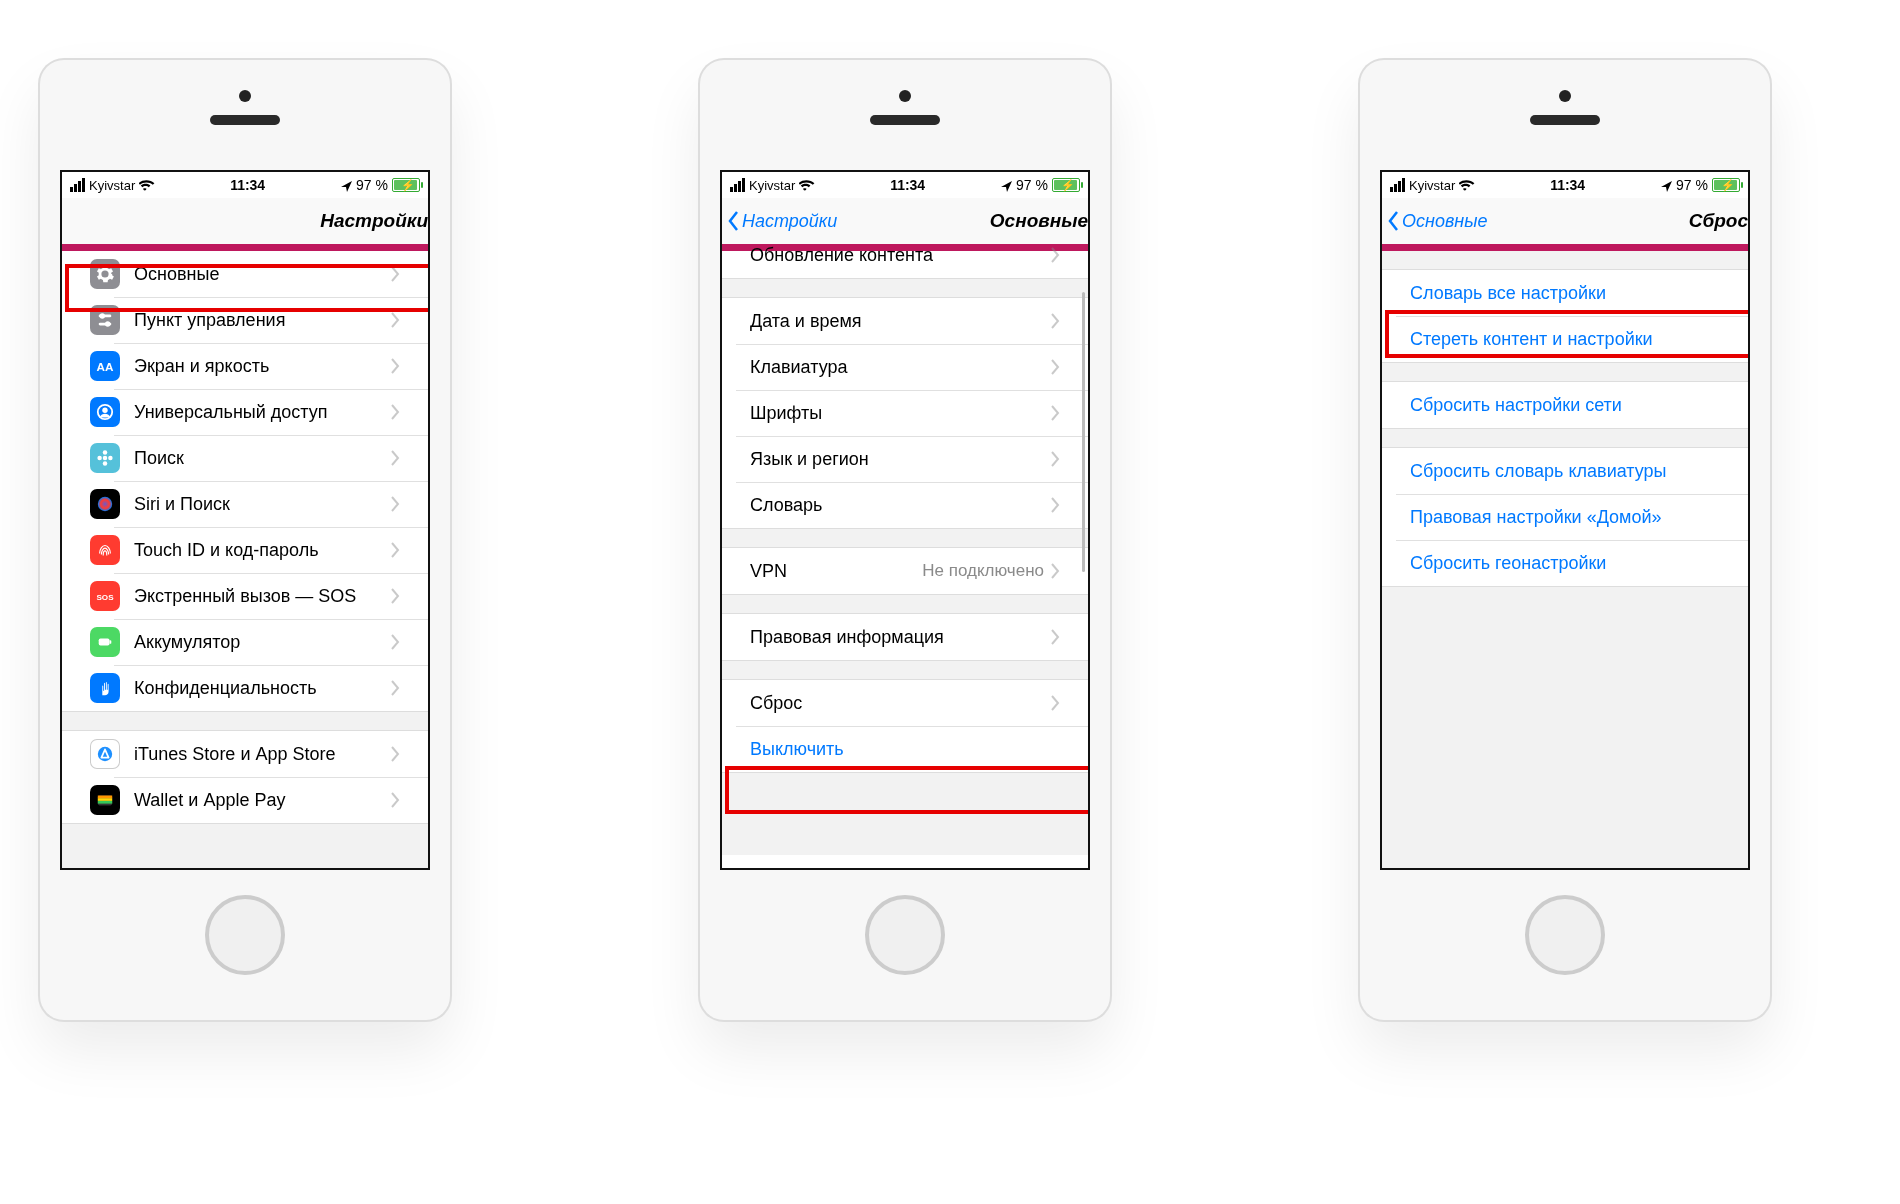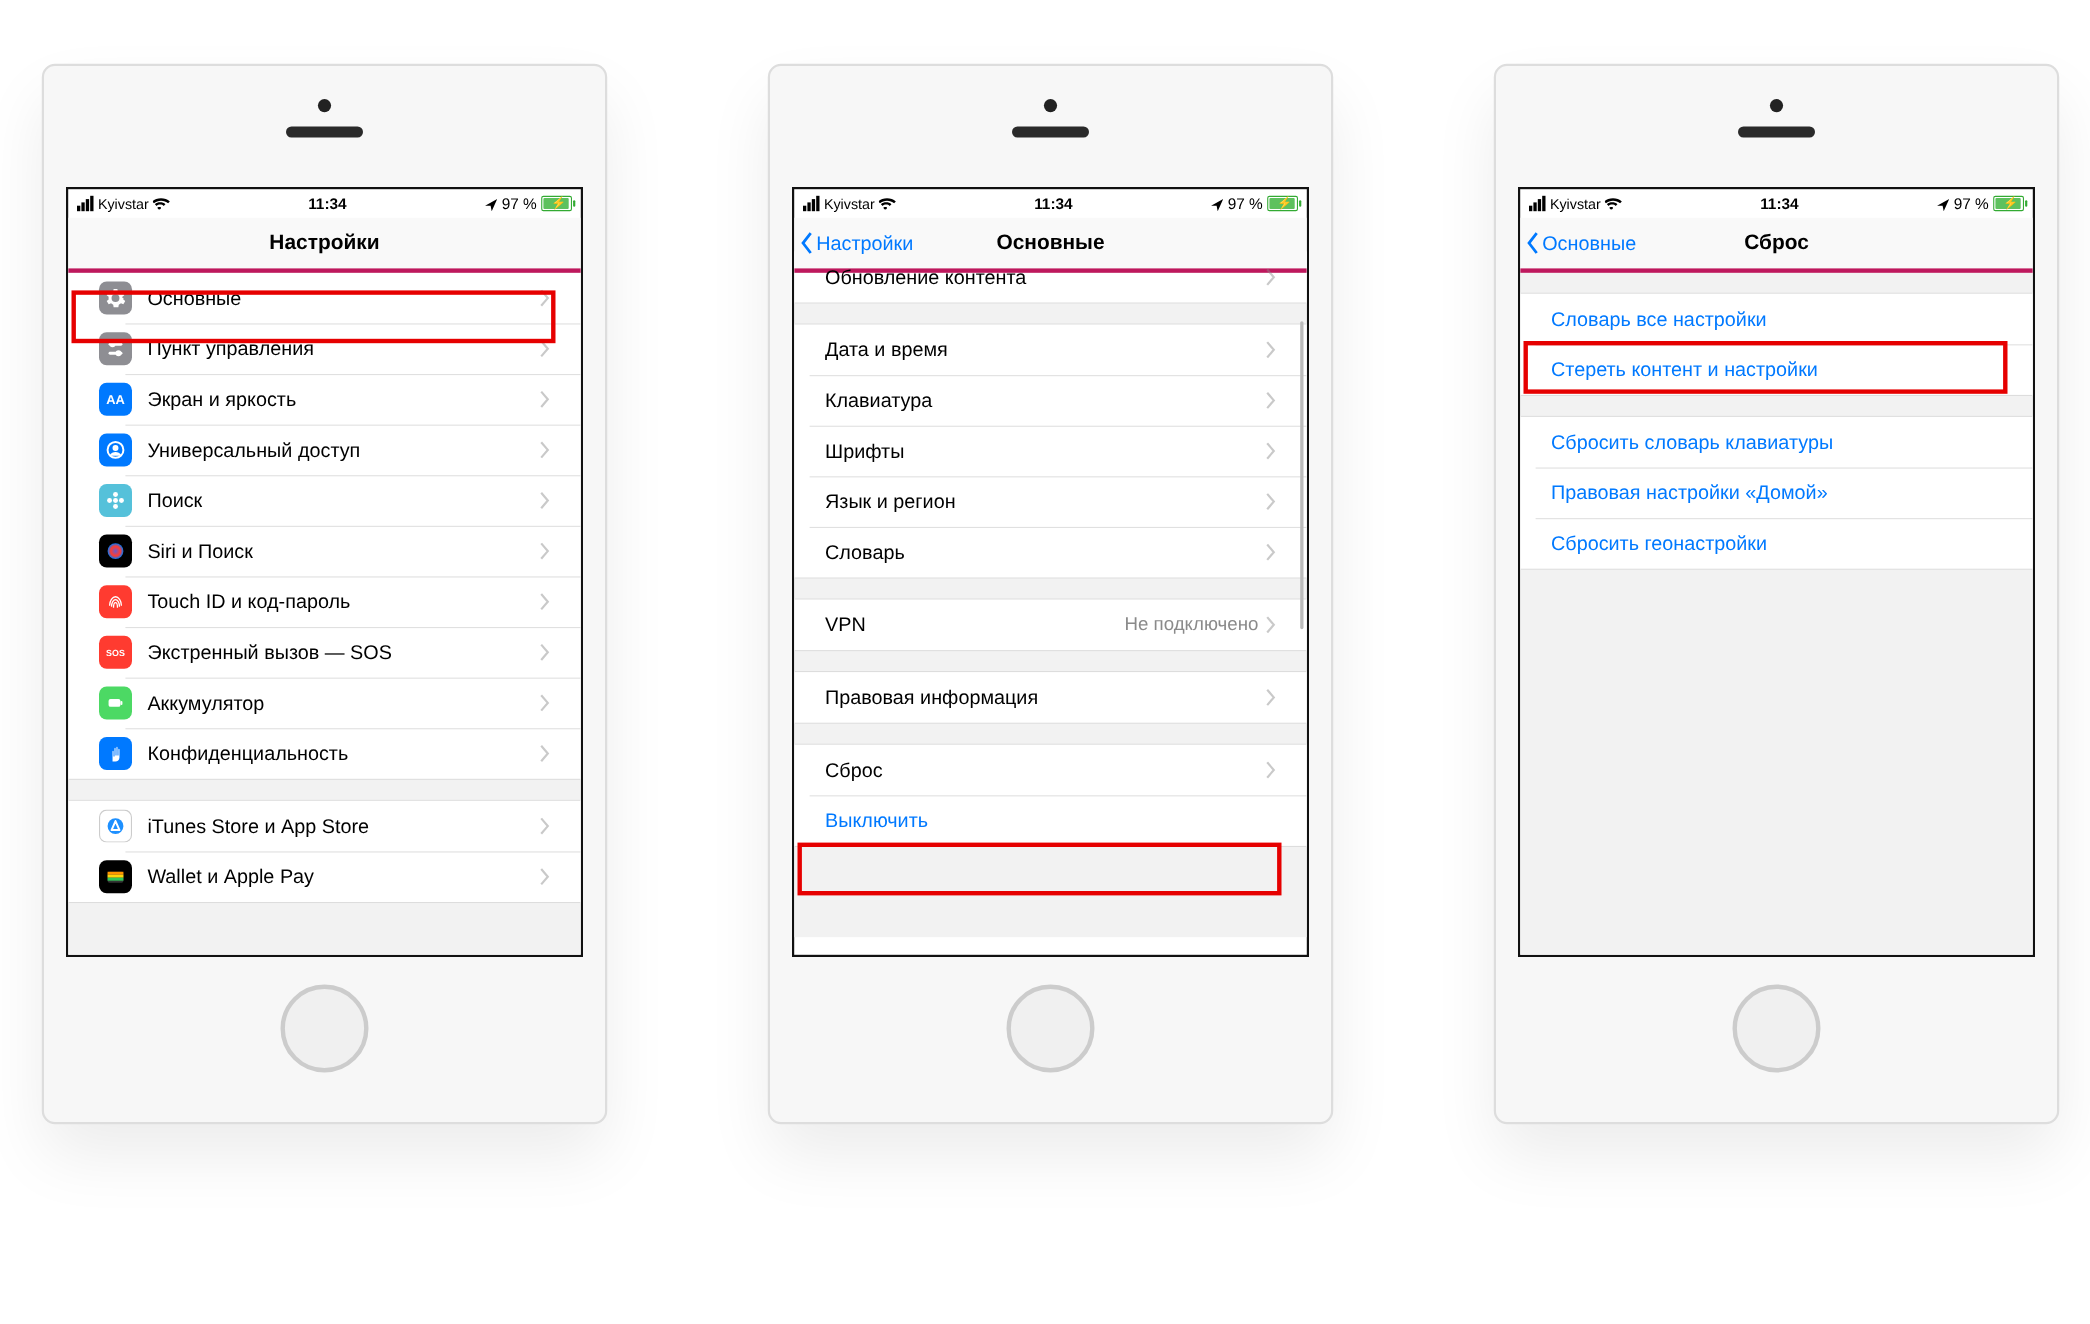--- a/index.html
+++ b/index.html
@@ -1,17 +1,17 @@
 <!DOCTYPE html>
 <html><head>
 <meta charset="utf-8">
 <style>
   html,body{margin:0;padding:0;background:#fff;font-family:-apple-system,Helvetica,Arial,sans-serif;}
   .stage{width:1900px;height:1204px;position:relative;background:#fff;}
-  .phone{position:absolute;width:510px;height:960px;border-radius:10px;background:#f7f7f7;
+  .phone{position:absolute;width:410px;height:960px;border-radius:24px;background:#f7f7f7;
     box-shadow:0 0 0 2px #ddd, 0 30px 60px rgba(0,0,0,.08);top:60px;}
   .phone.p1{left:40px;}
   .phone.p2{left:700px;}
   .phone.p3{left:1360px;}
   .bezel-top{height:110px;position:relative;}
   .camera{width:12px;height:12px;border-radius:50%;background:#222;position:absolute;top:30px;left:50%;transform:translateX(-50%);}
   .speaker{width:70px;height:10px;border-radius:5px;background:#2a2a2a;position:absolute;top:55px;left:50%;transform:translateX(-50%);}
   .screen{margin:0 20px;height:700px;background:#fff;border:2px solid #111;box-sizing:border-box;overflow:hidden;position:relative;}
   .home{width:72px;height:72px;border-radius:50%;border:4px solid #ccc;position:absolute;bottom:45px;left:50%;transform:translateX(-50%);background:#f0f0f0;}
   
@@ -21,21 +21,21 @@
   .sig{display:flex;align-items:flex-end;gap:1px;}
   .sig span{width:3px;background:#000;display:inline-block;}
   .sig span:nth-child(1){height:5px}.sig span:nth-child(2){height:8px}.sig span:nth-child(3){height:11px}.sig span:nth-child(4){height:14px}
   .wifi{width:16px;height:12px;display:inline-block;}
   .locarrow{width:12px;height:12px;display:inline-block;}
   .batt{width:26px;height:12px;border:1px solid #3a3;border-radius:2px;position:relative;display:inline-block;}
   .batt::after{content:"";position:absolute;right:-4px;top:3px;width:2px;height:6px;background:#3a3;border-radius:1px;}
   .batt i{position:absolute;left:1px;top:1px;bottom:1px;right:2px;background:#5ec15e;border-radius:1px;}
   .bolt{position:absolute;left:8px;top:0;color:#084;font-size:11px;line-height:12px;}
   
-  .navbar{height:46px;display:flex;align-items:center;justify-content:center;position:relative;border-bottom:4px solid #be185d;background:#f9f9f9;}
+  .navbar{height:46px;display:flex;align-items:center;justify-content:flex-end;position:relative;border-bottom:7px solid #be185d;background:#f9f9f9;font-style:italic;}
   .navtitle{font-size:19px;font-weight:600;color:#000;}
   .navback{position:absolute;left:6px;top:0;bottom:0;display:flex;align-items:center;color:#0079ff;font-size:18px;gap:2px;}
   .chev-left{width:12px;height:20px;display:inline-block;}
   
   .content{background:#f2f2f2;overflow:hidden;height:calc(100% - 72px);}
   .group{margin-top:18px;background:#fff;border-top:1px solid #ddd;border-bottom:1px solid #ddd;}
   .group.first{margin-top:0;border-top:none;}
   .row{display:flex;align-items:center;height:46px;padding:0 28px;position:relative;}
   .row + .row::before{content:"";position:absolute;left:52px;right:0;top:0;height:1px;background:#e0e0e0;}
   .noicon .row + .row::before{left:14px;}
@@ -463,20 +463,25 @@
     </div>
     <div class="content">
       <div class="group noicon" id="p3g1">
             <div class="row">
               <div class="rlabel blue">Словарь все настройки</div>
             </div>
             <div class="row">
               <div class="rlabel blue">Стереть контент и настройки</div>
             </div>
           </div>
+      <div class="group noicon" id="p3g2">
+            <div class="row">
+              <div class="rlabel blue">Сбросить настройки сети</div>
+            </div>
+          </div>
       <div class="group noicon" id="p3g3">
             <div class="row">
               <div class="rlabel blue">Сбросить словарь клавиатуры</div>
             </div>
             <div class="row">
               <div class="rlabel blue">Правовая настройки «Домой»</div>
             </div>
             <div class="row">
               <div class="rlabel blue">Сбросить геонастройки</div>
             </div>

